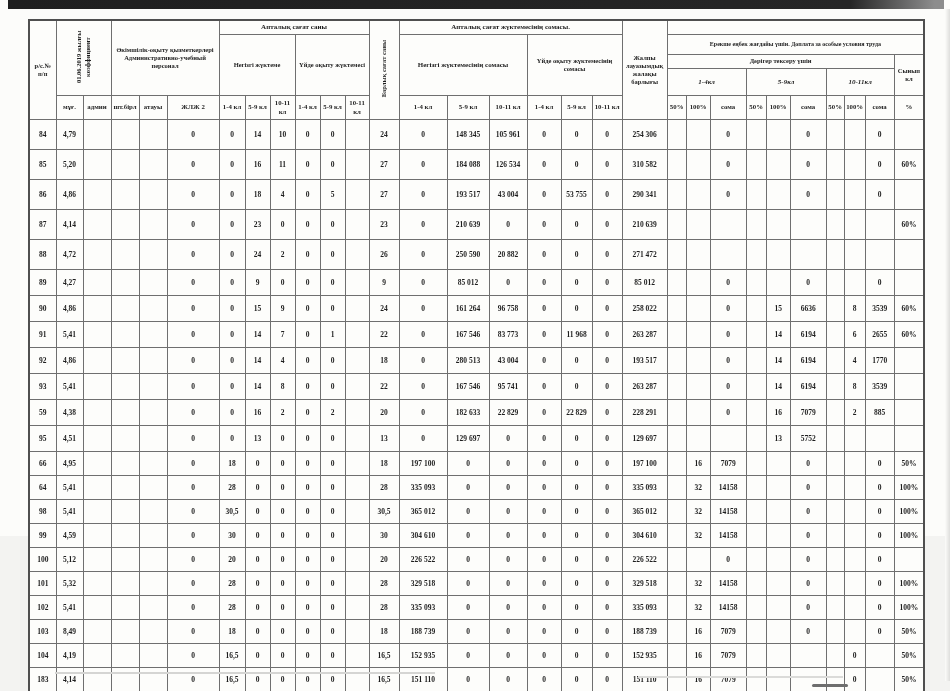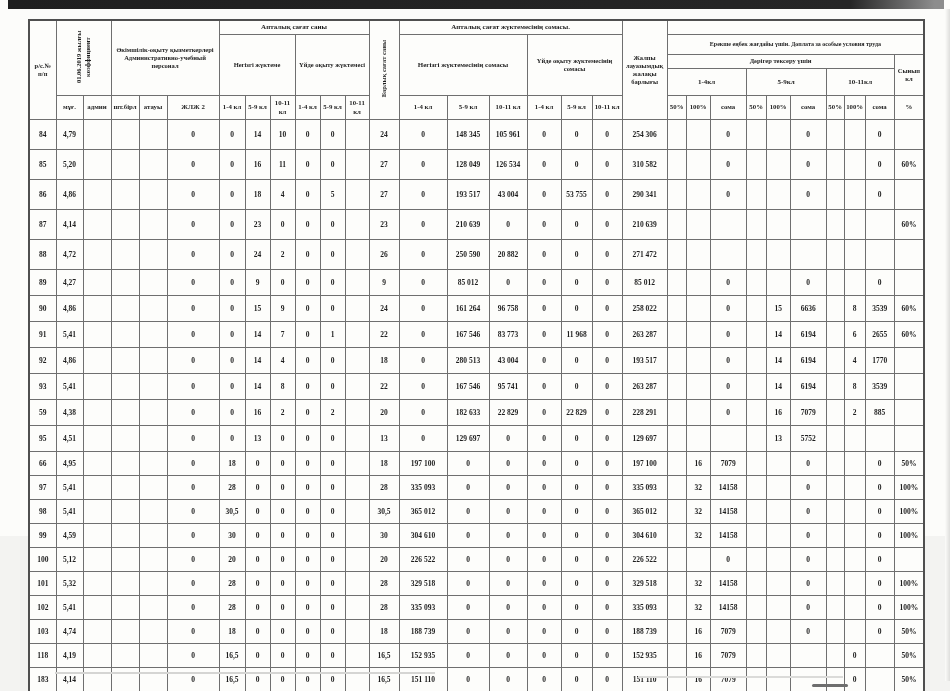--- a/index.html
+++ b/index.html
@@ -37,21 +37,21 @@
     color:#1e1e1e;
     overflow:hidden;
   }
   .sheet { border:2px solid #4f4f4f; }
   thead th { font-size:7px; font-weight:bold; line-height:1.25; }
   thead th.small  { font-size:6.5px; }
   thead th.tiny   { font-size:6px; white-space:nowrap; }
   thead tr.r1 th  { height:13px; }
   thead tr.r2 th  { height:19px; }
   thead tr.r3 th  { height:13px; }
-  thead tr.r4 th  { height:26px; }
+  thead tr.r4 th  { height:26px;font-style:italic; }
   thead tr.r5 th  { height:23px; font-size:6.8px; }
   th.rot span {
     writing-mode:vertical-rl; transform:rotate(180deg);
     display:inline-block; font-size:6.5px; line-height:1.35;
     max-height:82px; white-space:normal;
   }
   tbody td {
     font-size:7.5px; font-weight:bold; white-space:nowrap;
   }
   tbody tr:nth-child(-n+5)  td { height:29px; }
@@ -195,21 +195,21 @@
           <td></td>
           <td>0</td>
           <td>0</td>
           <td>16</td>
           <td>11</td>
           <td>0</td>
           <td>0</td>
           <td></td>
           <td>27</td>
           <td>0</td>
-          <td>128 049</td>
+          <td>184 088</td>
           <td>126 534</td>
           <td>0</td>
           <td>0</td>
           <td>0</td>
           <td>310 582</td>
           <td></td>
           <td></td>
           <td>0</td>
           <td></td>
           <td></td>
@@ -565,21 +565,21 @@
           <td>7079</td>
           <td></td>
           <td></td>
           <td>0</td>
           <td></td>
           <td></td>
           <td>0</td>
           <td>50%</td>
         </tr>
         <tr>
-          <td>97</td>
+          <td>64</td>
           <td>5,41</td>
           <td></td>
           <td></td>
           <td></td>
           <td>0</td>
           <td>28</td>
           <td>0</td>
           <td>0</td>
           <td>0</td>
           <td>0</td>
@@ -758,21 +758,21 @@
           <td></td>
           <td></td>
           <td>0</td>
           <td></td>
           <td></td>
           <td>0</td>
           <td>100%</td>
         </tr>
         <tr>
           <td>103</td>
-          <td>4,74</td>
+          <td>8,49</td>
           <td></td>
           <td></td>
           <td></td>
           <td>0</td>
           <td>18</td>
           <td>0</td>
           <td>0</td>
           <td>0</td>
           <td>0</td>
           <td></td>
@@ -789,21 +789,21 @@
           <td>7079</td>
           <td></td>
           <td></td>
           <td>0</td>
           <td></td>
           <td></td>
           <td>0</td>
           <td>50%</td>
         </tr>
         <tr>
-          <td>118</td>
+          <td>104</td>
           <td>4,19</td>
           <td></td>
           <td></td>
           <td></td>
           <td>0</td>
           <td>16,5</td>
           <td>0</td>
           <td>0</td>
           <td>0</td>
           <td>0</td>

